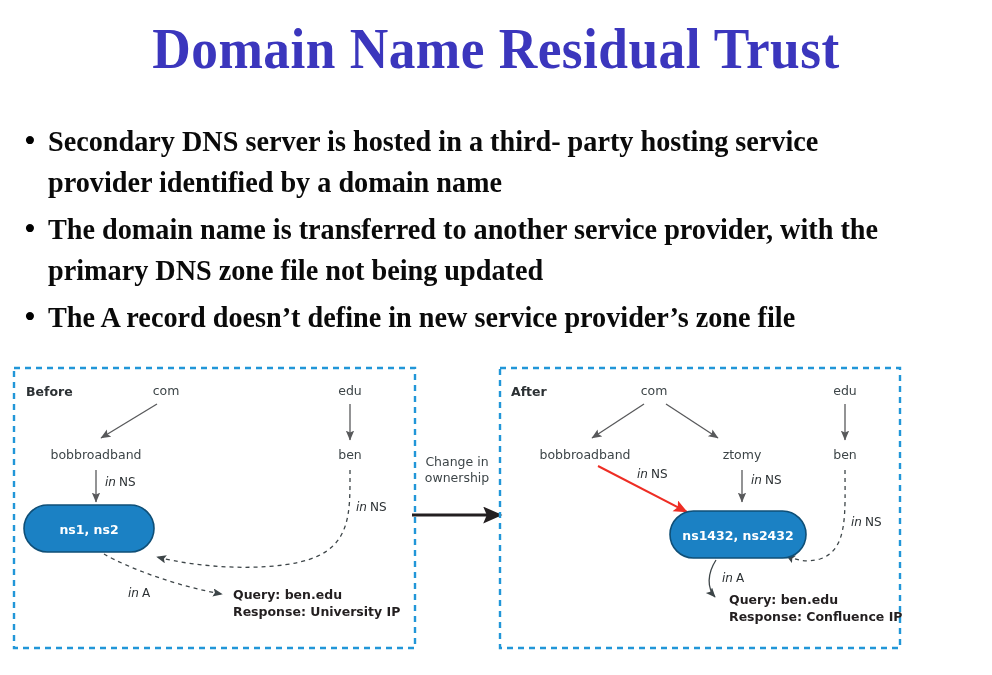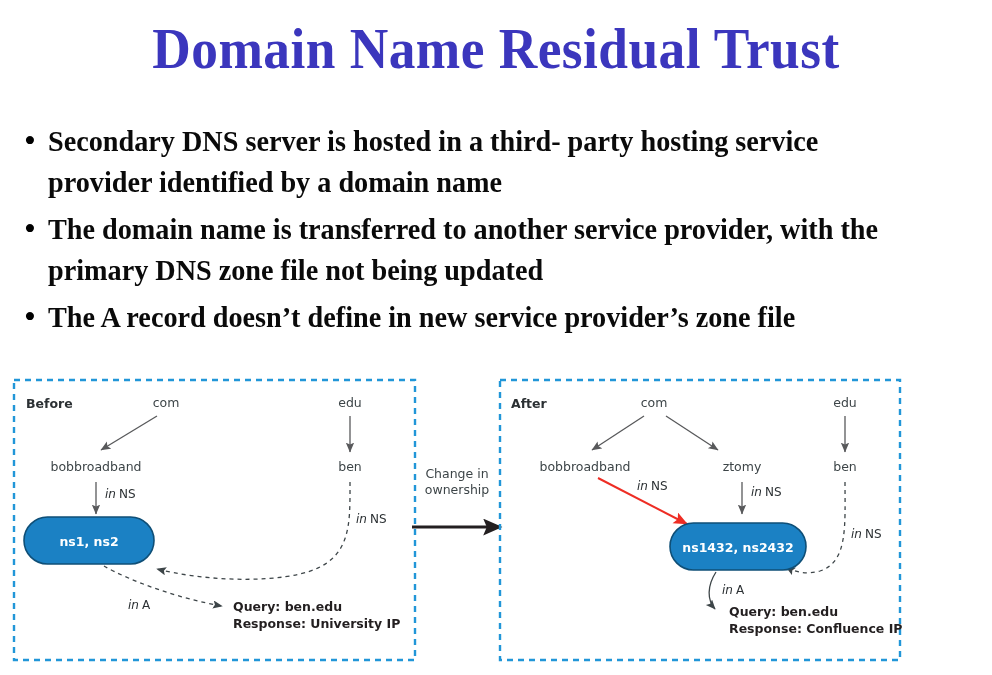--- a/index.html
+++ b/index.html
@@ -63,21 +63,21 @@
     line-height: 41px;
     color: #0a0a0a;
     transform: scaleX(0.94);
     transform-origin: 0 50%;
   }
 
   
   #diagram {
     position: absolute;
     left: 0;
-    top: 366px;
+    top: 354px;
     width: 876px;
     height: 309px;
   }
   #diagram svg {
     display: block;
   }
   .dgm-label {
     font-family: "DejaVu Sans", "Liberation Sans", sans-serif;
     font-size: 12.5px;
     fill: #3d4548;

